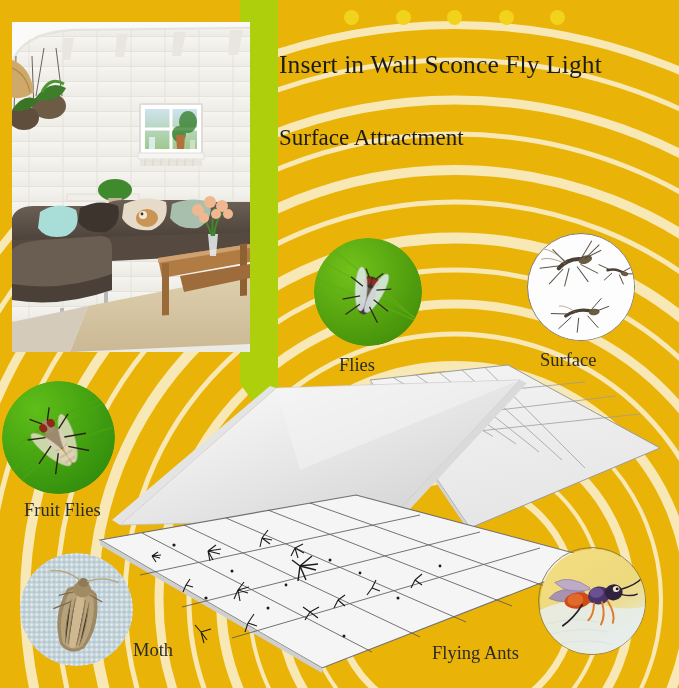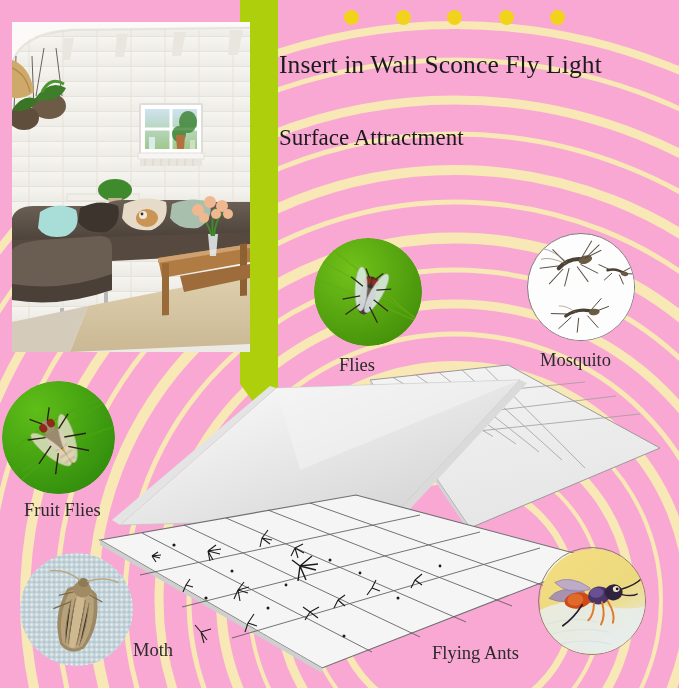--- a/index.html
+++ b/index.html
@@ -1,18 +1,18 @@
 <!DOCTYPE html>
 <html><head>
 <meta charset="utf-8">
 <style>
   html,body{margin:0;padding:0;background:#fff;}
   body{width:679px;height:688px;overflow:hidden;
        font-family:"Liberation Serif",serif;}
-  #stage{position:relative;width:679px;height:688px;background:#f9a8d4;overflow:hidden;text-align:center;}
+  #stage{position:relative;width:679px;height:688px;background:#eab308;overflow:hidden;text-align:center;}
 
   
   .rings{position:absolute;left:0;top:0;width:679px;height:688px;pointer-events:none;}
 
   
   .greenbar{position:absolute;left:240px;top:0;width:38px;height:436px;background:#aecf0b;
             clip-path:polygon(0 0,100% 0,100% 100%,0 88%);}
 
   
   .room{position:absolute;left:12px;top:22px;width:238px;height:330px;overflow:hidden;
@@ -414,21 +414,21 @@
               <path d="M-10 2 l-16 11"></path>
             <path d="M-14 -2 l-18 -3"></path>
               <path d="M20 -1 l13 -3"></path>
           </g>
           <g stroke="#8d8070" stroke-width="0.8" opacity=".8">
             <path d="M-4 -2 q-10 -10 -18 -10"></path>
           </g>
         </g>
       </svg>
     </div>
-    <div class="cap" style="left:13px;top:117px;font-size:18.5px;">Mosquito</div>
+    <div class="cap" style="left:13px;top:117px;font-size:18.5px;">Surface</div>
   </div>
 
   <div class="bub" id="bub-fruitflies" style="left:2px;top:381px;width:140px;height:145px;">
     <div class="circ">
       <svg width="113" height="113" viewBox="0 0 113 113">
         <defs>
           <radialGradient id="leafg2" cx="0.3" cy="0.25" r="0.9">
             <stop offset="0" stop-color="#5fbe18"></stop>
               <stop offset="1" stop-color="#2e8a0c"></stop>
           </radialGradient>

